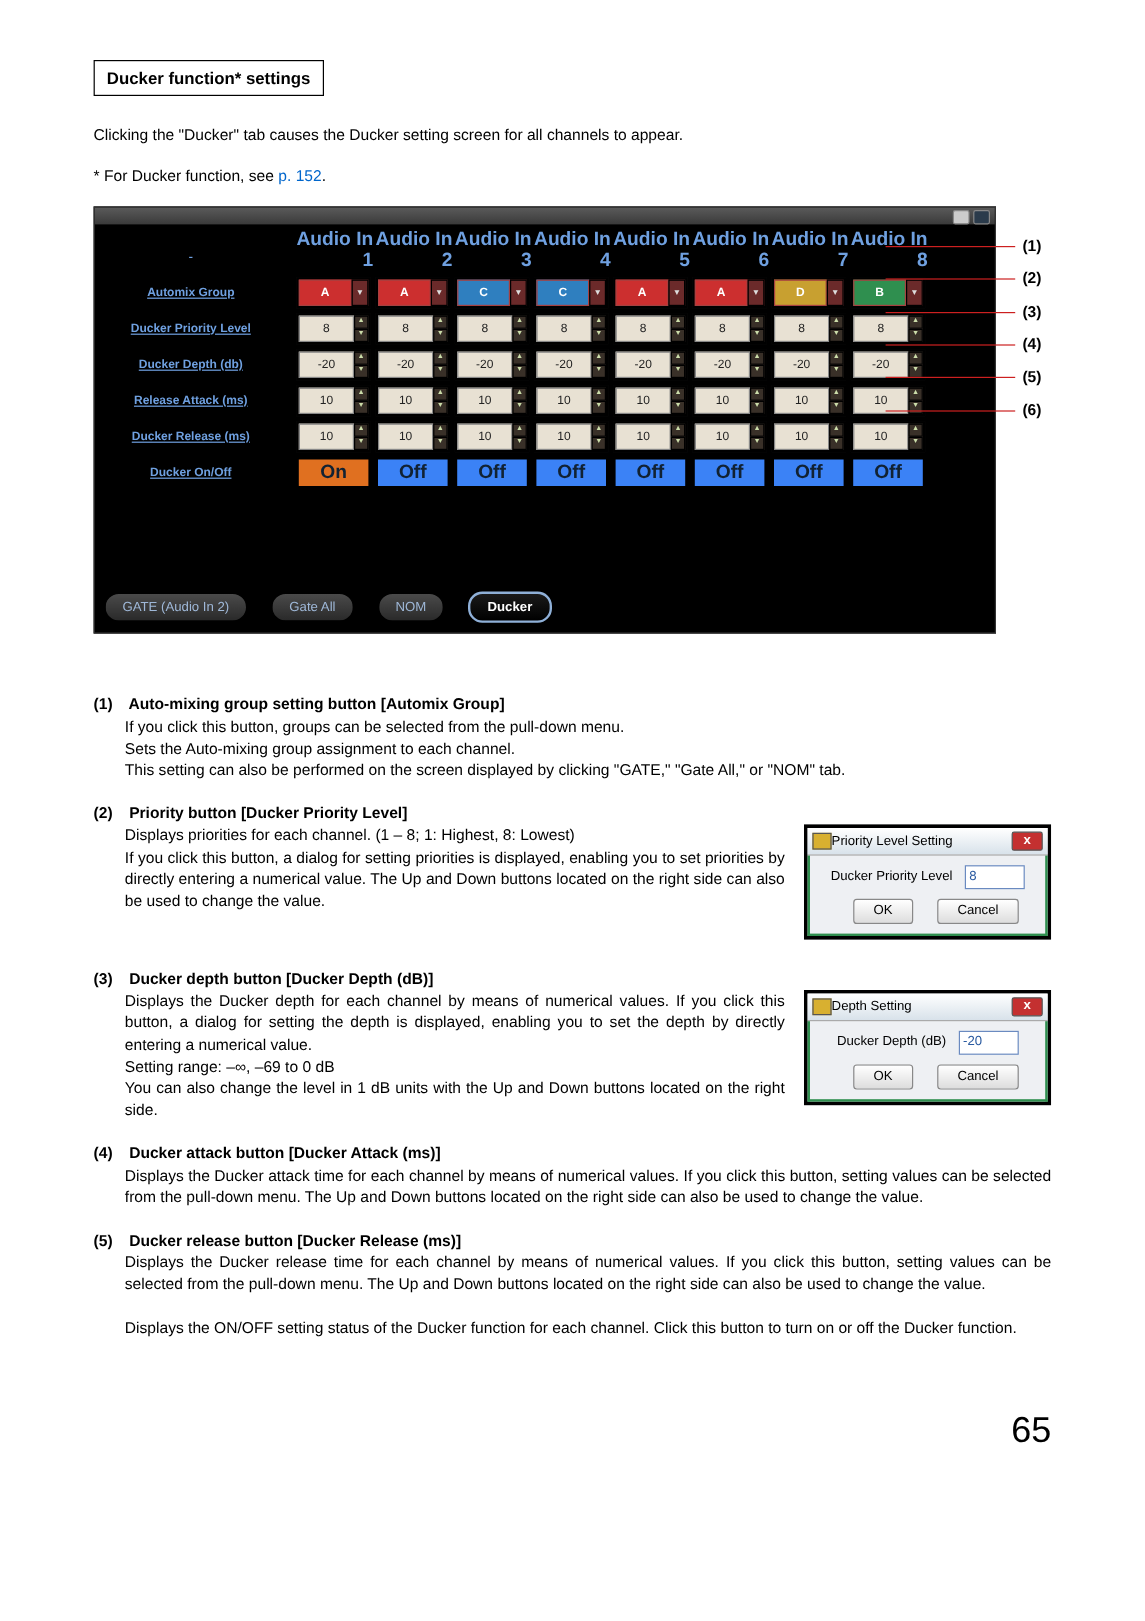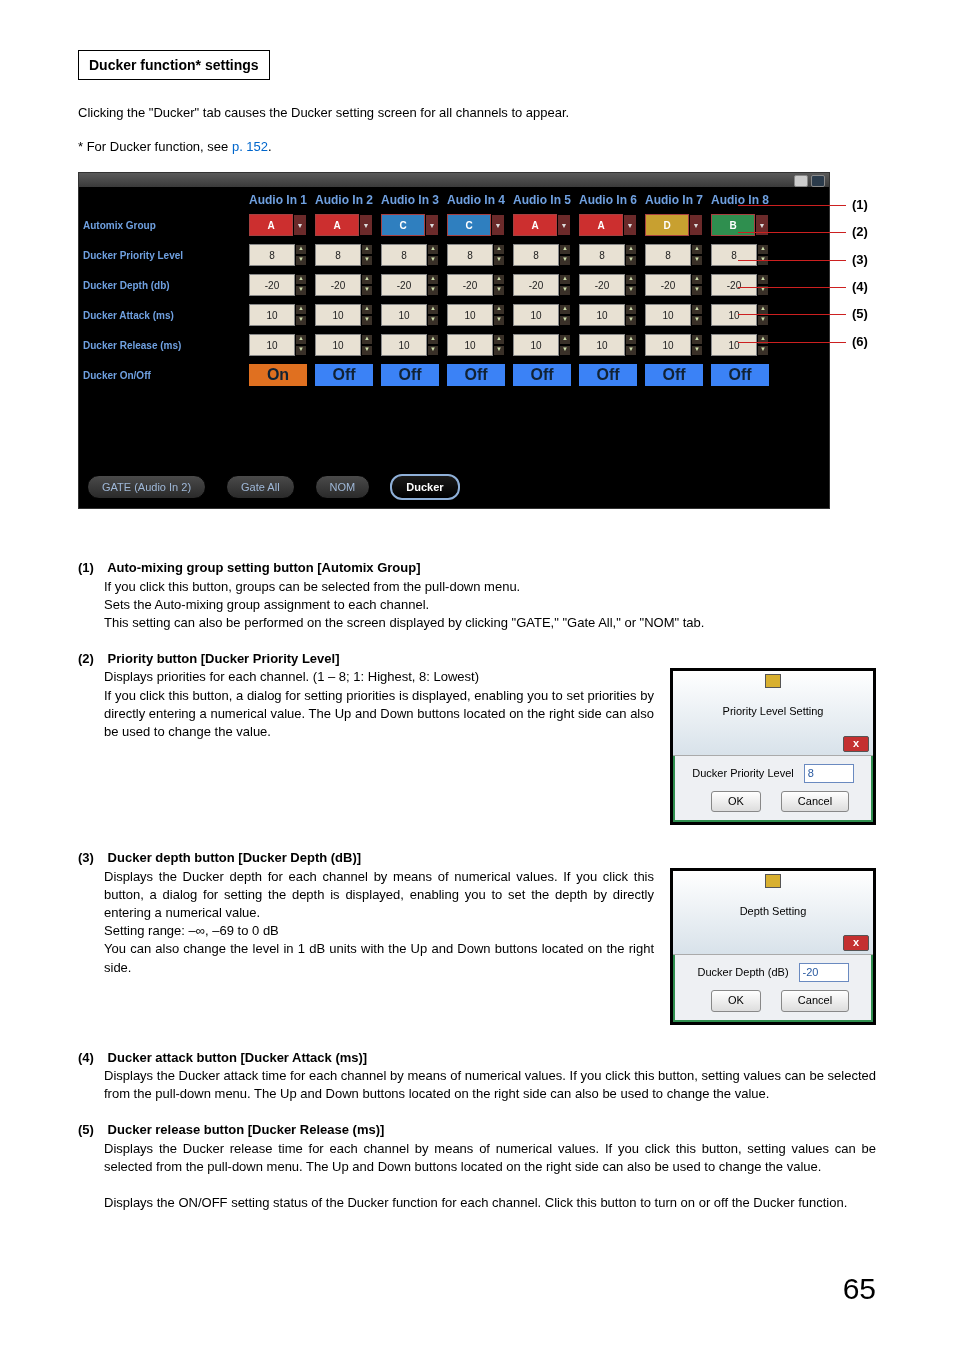--- a/index.html
+++ b/index.html
@@ -45,33 +45,34 @@
   .grid{
     display:table;
     border-collapse:separate;
     border-spacing:0;
     margin-top:4px;
   }
   .row{display:table-row;}
   .row > *{display:table-cell; vertical-align:middle;}
   .rowlabel{
     width:152px;
-    text-align:left;
+    text-align:center;
     padding:4px 10px 4px 4px;
     color:#6fa0e0;
     font-size:10px;
     font-weight:bold;
     white-space:nowrap;
+    text-decoration:underline;
   }
   .chhead{
     width:62px;
     color:#6fa0e0;
-    font-size:12px;
+    font-size:16px;
     font-weight:bold;
-    text-align:center;
+    text-align:right;
     padding-bottom:2px;
   }
   .cell{
     width:62px;
     padding:2px 2px;
   }
   .ctl{
     display:flex;
     align-items:stretch;
     height:22px;
@@ -174,23 +175,22 @@
     border:3px solid #000;
     background:#eef0f3;
     font-size:11px;
     box-shadow:0 0 0 1px #6a8 outset;
     margin-bottom:6px;
   }
   .dlg-wrap{border:2px solid #2f8f4f; border-top:none;}
   .dlg-title{
     background:linear-gradient(#fff,#d8e2ea);
     padding:3px 4px;
-    display:flex;align-items:center;gap:16px;
+    display:flex;align-items:center;gap:0;
     border-bottom:1px solid #aaa;
-    flex-direction:column;
   }
   .dlg-ico{width:14px;height:12px;background:#d8b030;border:1px solid #555;}
   .dlg-x{margin-left:auto;width:24px;height:14px;background:#c43030;color:#fff;border:1px solid #555;border-radius:2px;text-align:center;line-height:12px;font-weight:bold;}
   .dlg-body{padding:8px 10px;}
   .dlg-row{display:flex;align-items:center;gap:10px;justify-content:center;margin-bottom:8px;}
   .dlg-field{width:42px;background:#fff;border:1px solid #6a8ac0;color:#2a5aa0;padding:1px 3px;text-align:left;}
   .dlg-btns{display:flex;gap:6px;justify-content:center;}
   .dlg-btn{border:1px solid #888;background:linear-gradient(#fff,#ddd);padding:2px 16px;border-radius:3px;margin-left:14px;}
   .pagenum{
     text-align:right;
@@ -426,21 +426,21 @@
             <div class="ctl">
               <div class="ctl-val">-20</div>
               <div class="ctl-arr">
                 <div>▲</div>
                 <div>▼</div>
               </div>
             </div>
           </div>
         </div>
         <div class="row">
-          <div class="rowlabel">Ducker Attack (ms)</div>
+          <div class="rowlabel">Release Attack (ms)</div>
           <div class="cell">
             <div class="ctl">
               <div class="ctl-val">10</div>
               <div class="ctl-arr">
                 <div>▲</div>
                 <div>▼</div>
               </div>
             </div>
           </div>
           <div class="cell">

